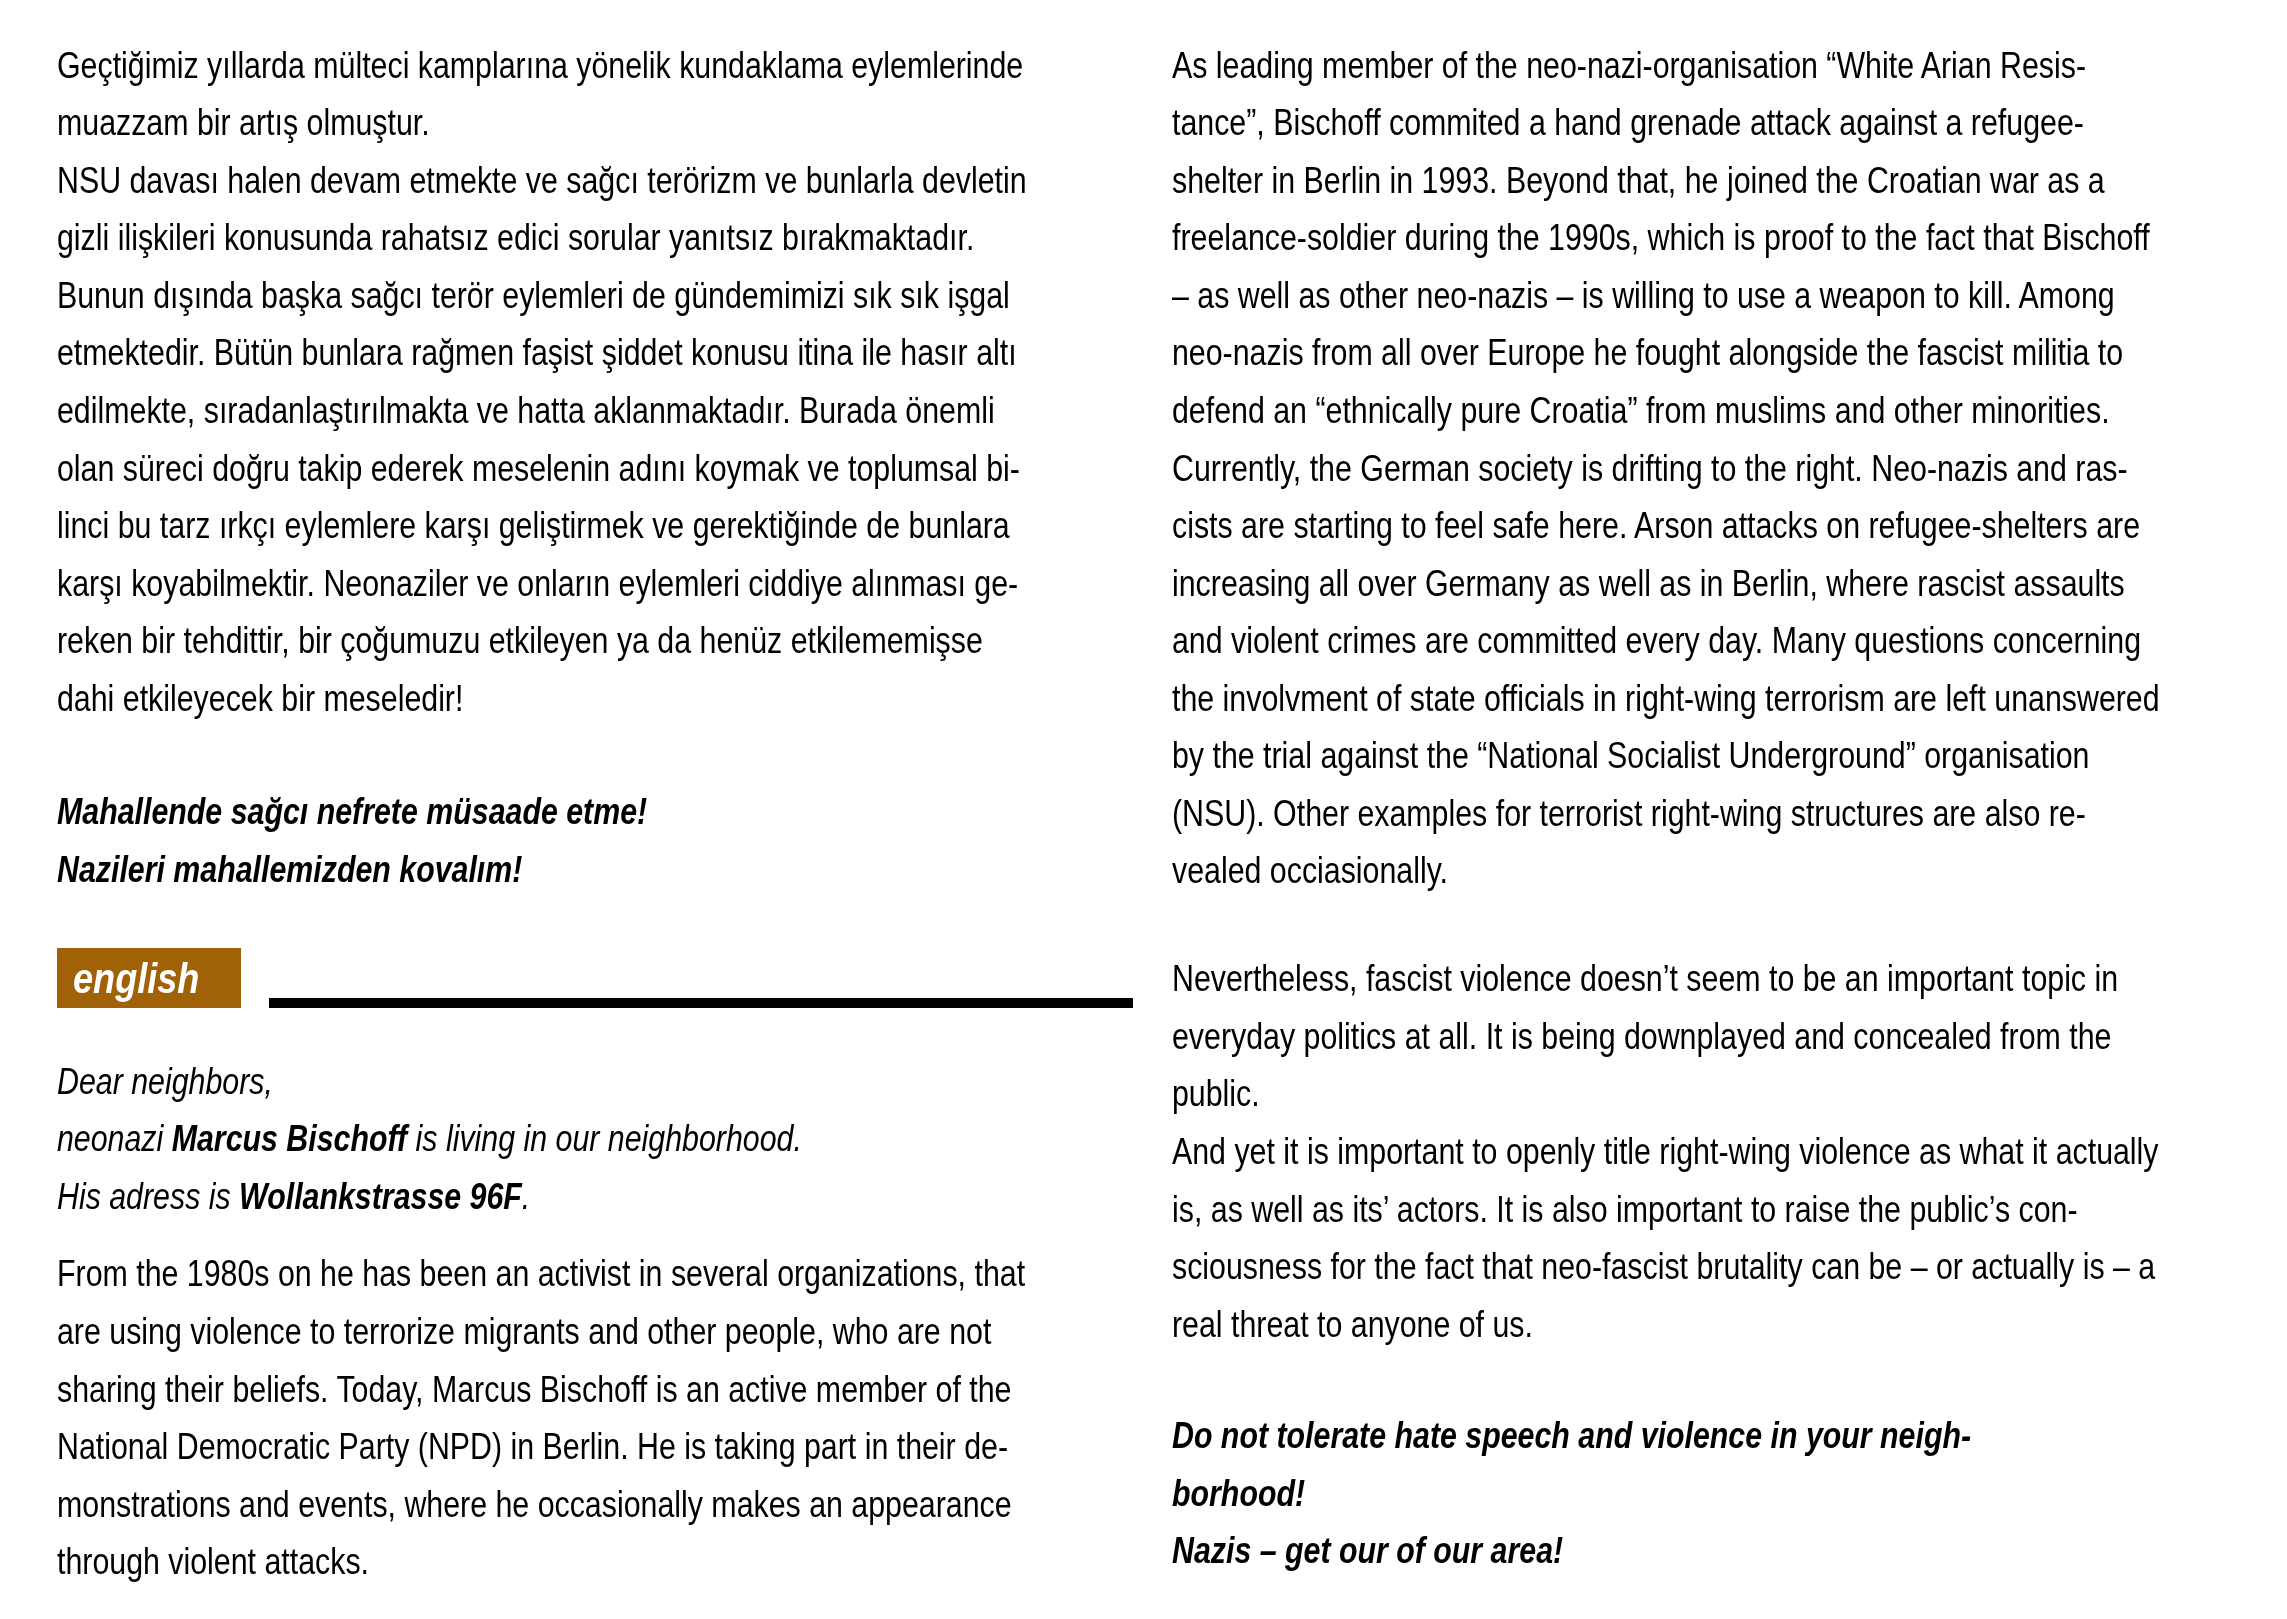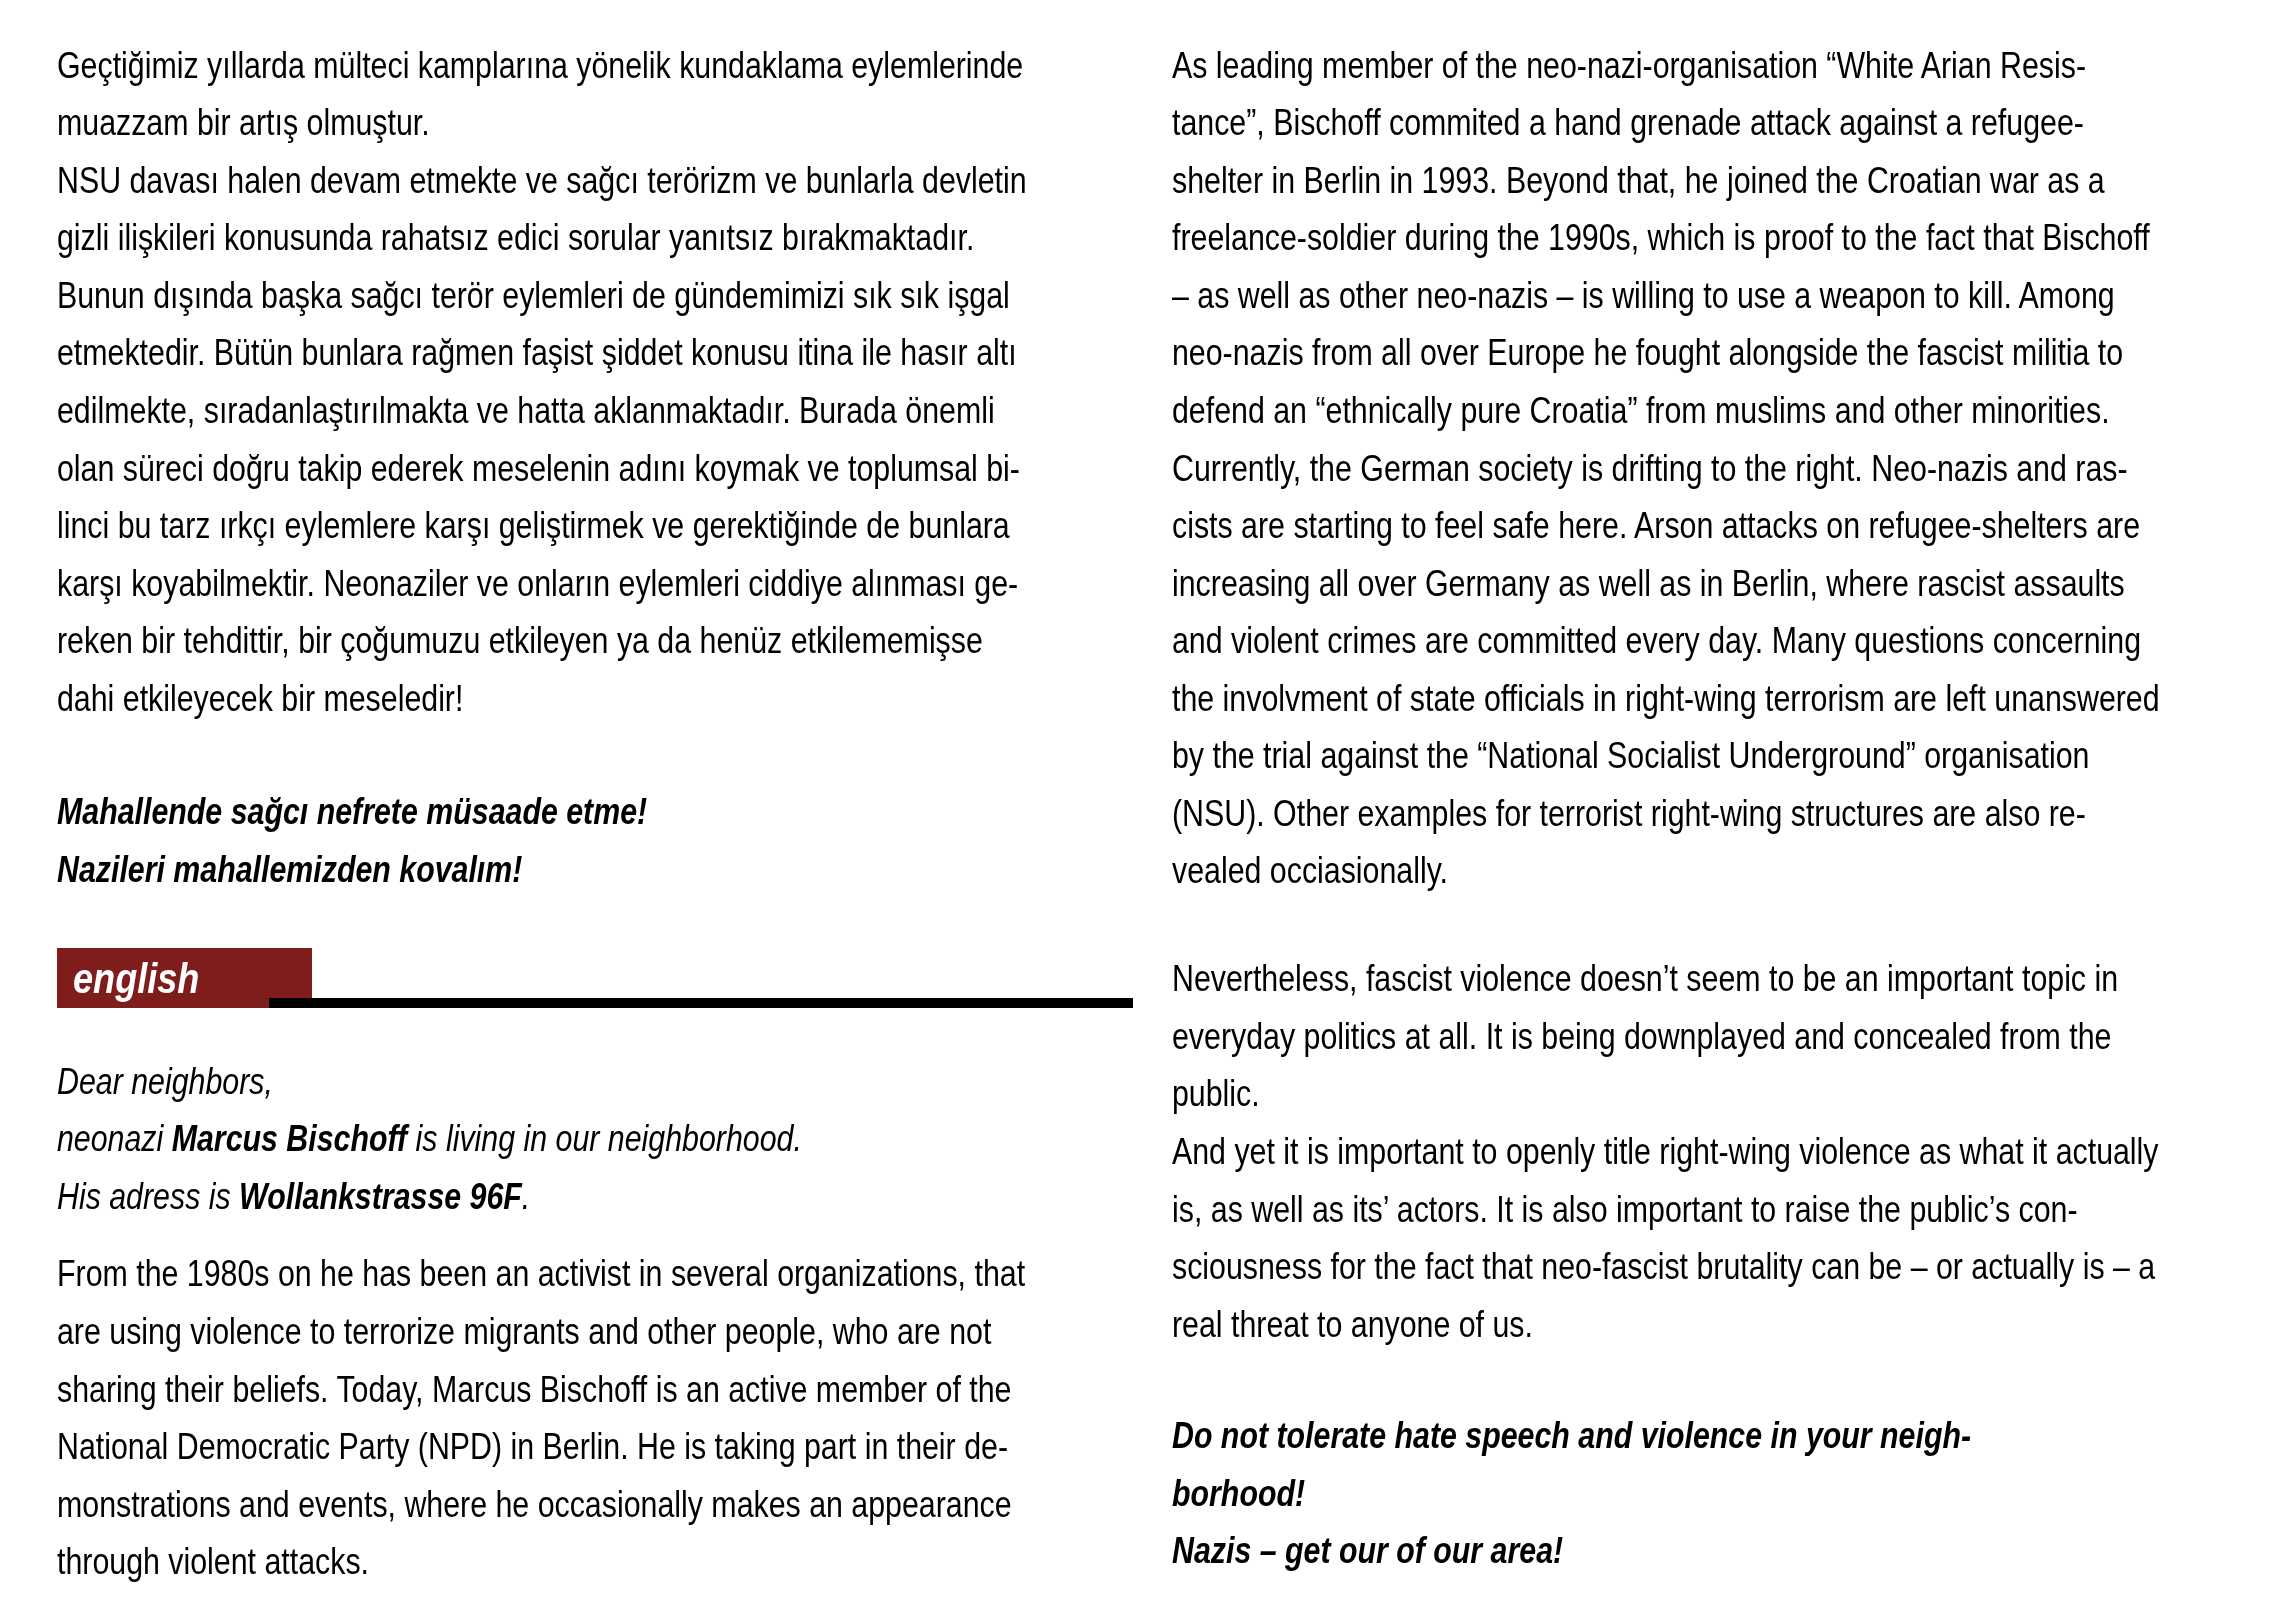--- a/index.html
+++ b/index.html
@@ -16,21 +16,21 @@
     transform-origin: left center;
     transform: scaleX(0.82);
   }
   .line.it { font-style: italic; }
   .line.bi { font-style: italic; font-weight: bold; }
   .line b { font-weight: bold; }
   .lang-bar {
     position: absolute; left: 57px; top: 948px; width: 1076px; height: 60px;
   }
   .lang-tab {
-    position: absolute; left: 0; top: 0; width: 255px; height: 60px; background: #7f1d1d;
+    position: absolute; left: 0; top: 0; width: 184px; height: 60px; background: #a16207;
   }
   .lang-tab span {
     position: absolute; left: 16.4px; top: 1.8px; color: #fff;
     font-size: 42px; font-weight: bold; font-style: italic; line-height: 57px;
     transform-origin: left center; transform: scaleX(0.86); display: inline-block;
   }
   .lang-rule {
     position: absolute; left: 212px; top: 50px; right: 0; height: 10px; background: #000;
   }
 </style>

